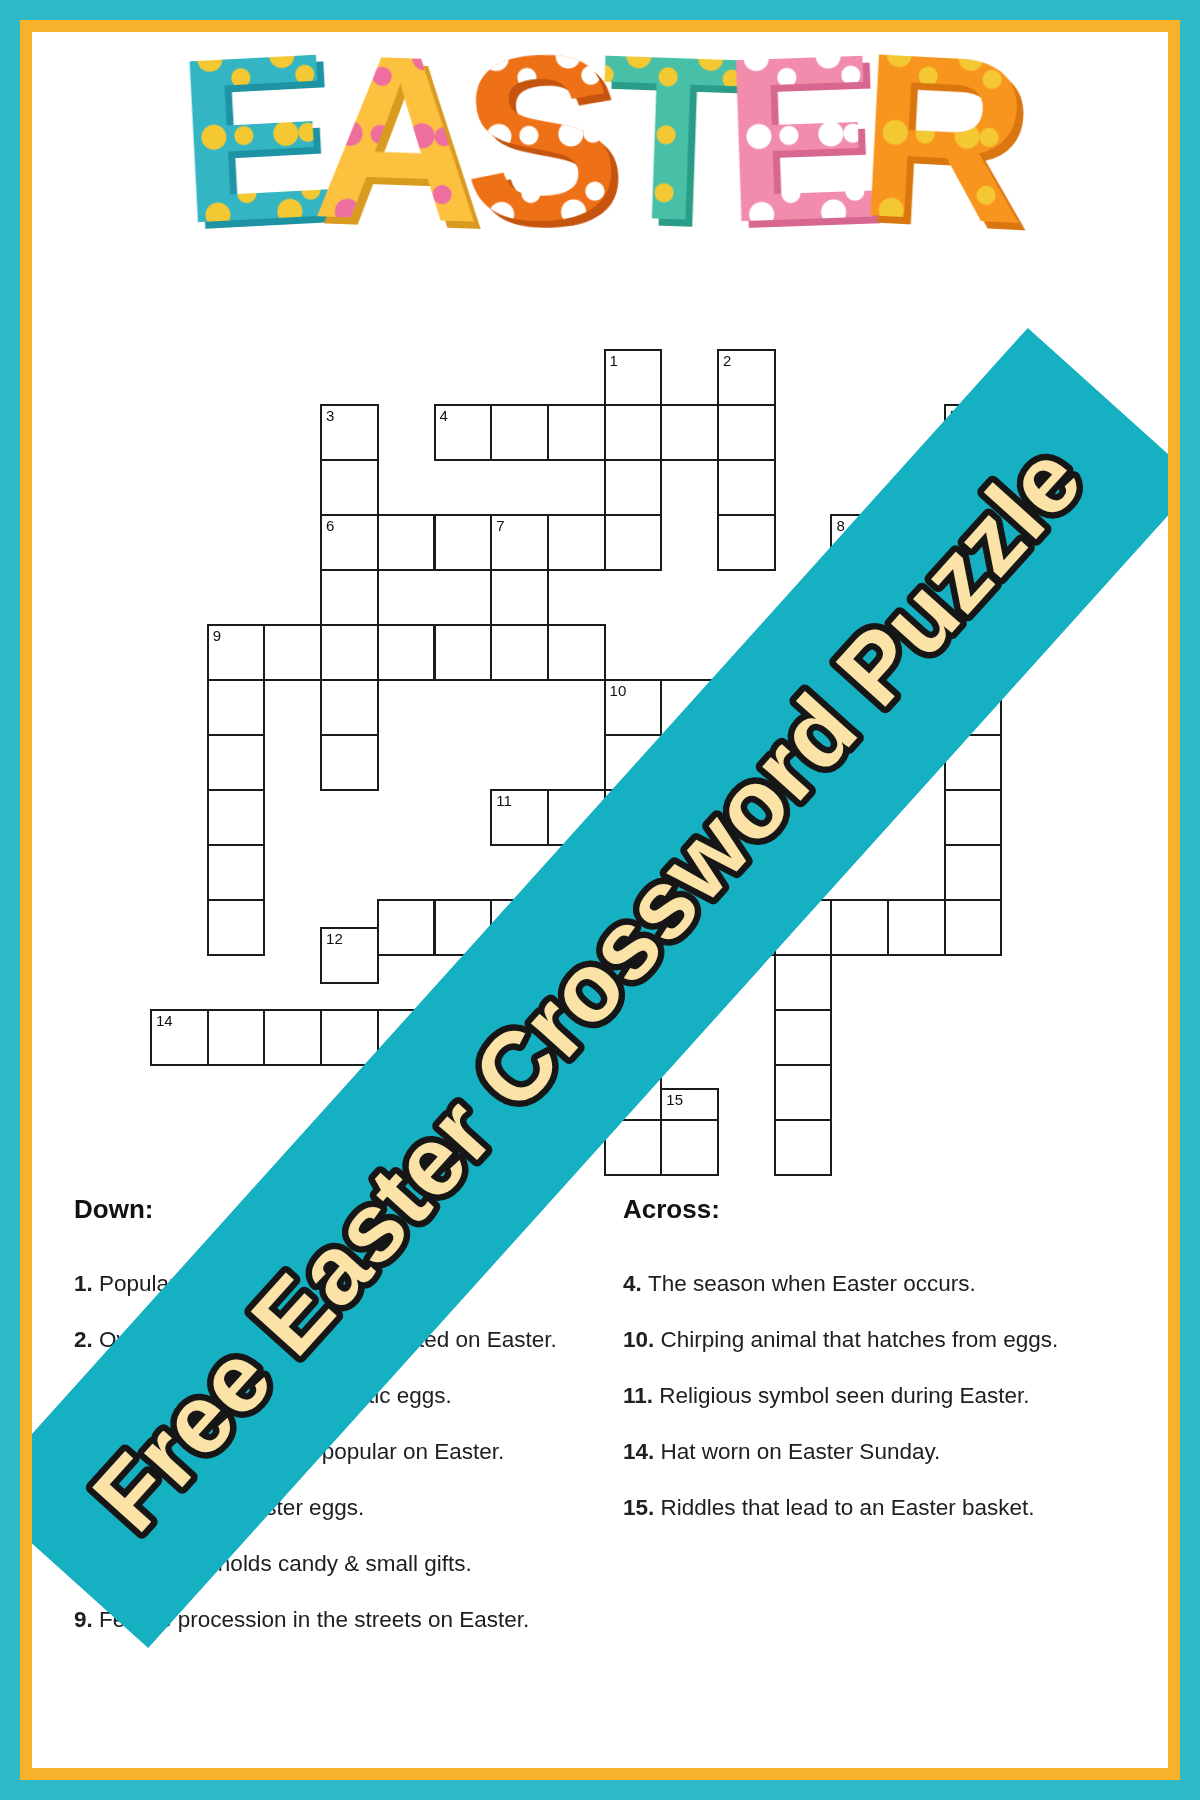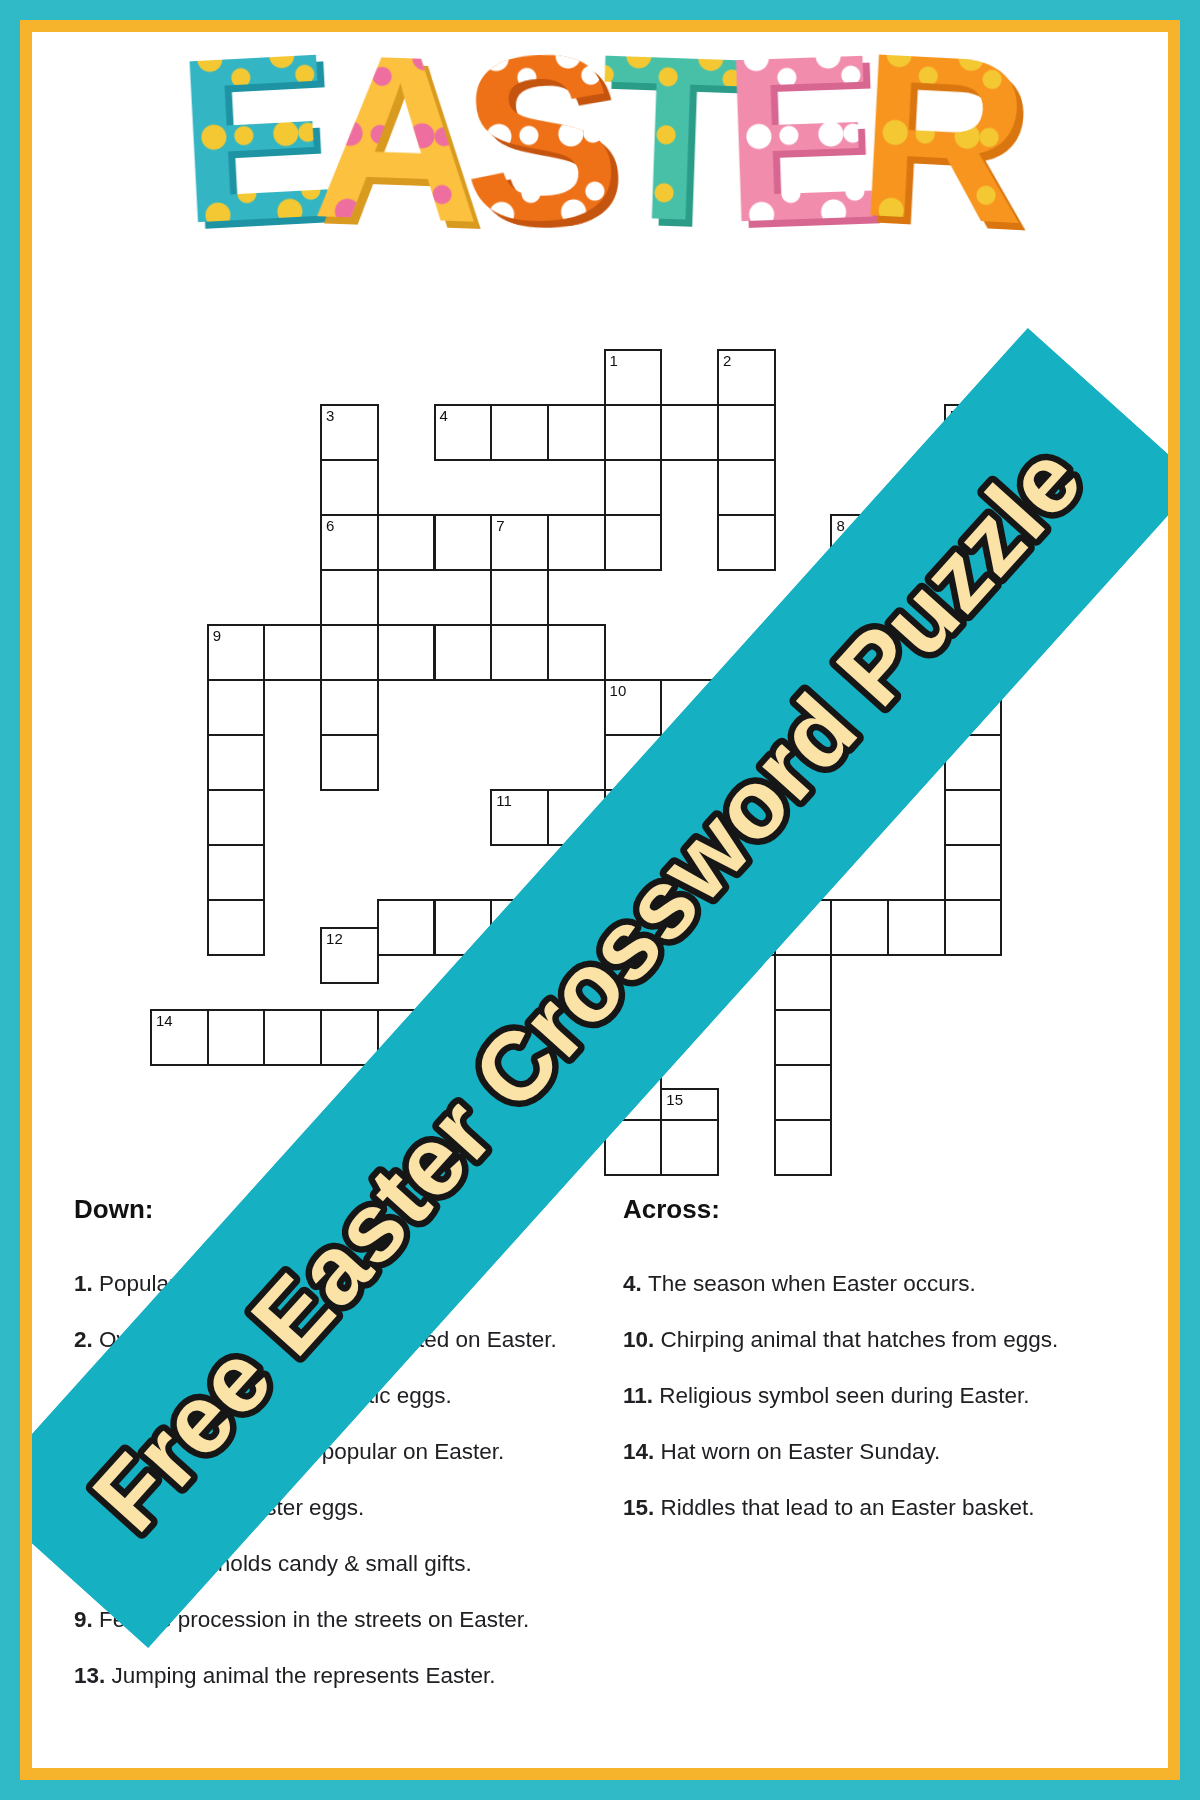--- a/index.html
+++ b/index.html
@@ -188,21 +188,20 @@
   <div id="down-col" class="cluecol">
     <p class="cluehead">Down:</p>
     <div id="down-list">
         <p class="clue"><b>1. </b><span>Popular Easter flower.</span></p>
         <p class="clue"><b>2. </b><span>Oval shaped treat that is decorated on Easter.</span></p>
         <p class="clue"><b>3. </b><span>Event where kids hunt plastic eggs.</span></p>
         <p class="clue"><b>5. </b><span>Candy chicks that are popular on Easter.</span></p>
         <p class="clue"><b>7. </b><span>Used to color Easter eggs.</span></p>
         <p class="clue"><b>8. </b><span>Basket that holds candy &amp; small gifts.</span></p>
         <p class="clue"><b>9. </b><span>Festive procession in the streets on Easter.</span></p>
-        <p class="clue"><b>13. </b><span>Jumping animal the represents Easter.</span></p>
       </div>
   </div>
 
   <div id="across-col" class="cluecol">
     <p class="cluehead">Across:</p>
     <div id="across-list">
         <p class="clue"><b>4. </b><span>The season when Easter occurs.</span></p>
         <p class="clue"><b>10. </b><span>Chirping animal that hatches from eggs.</span></p>
         <p class="clue"><b>11. </b><span>Religious symbol seen during Easter.</span></p>
         <p class="clue"><b>14. </b><span>Hat worn on Easter Sunday.</span></p>

